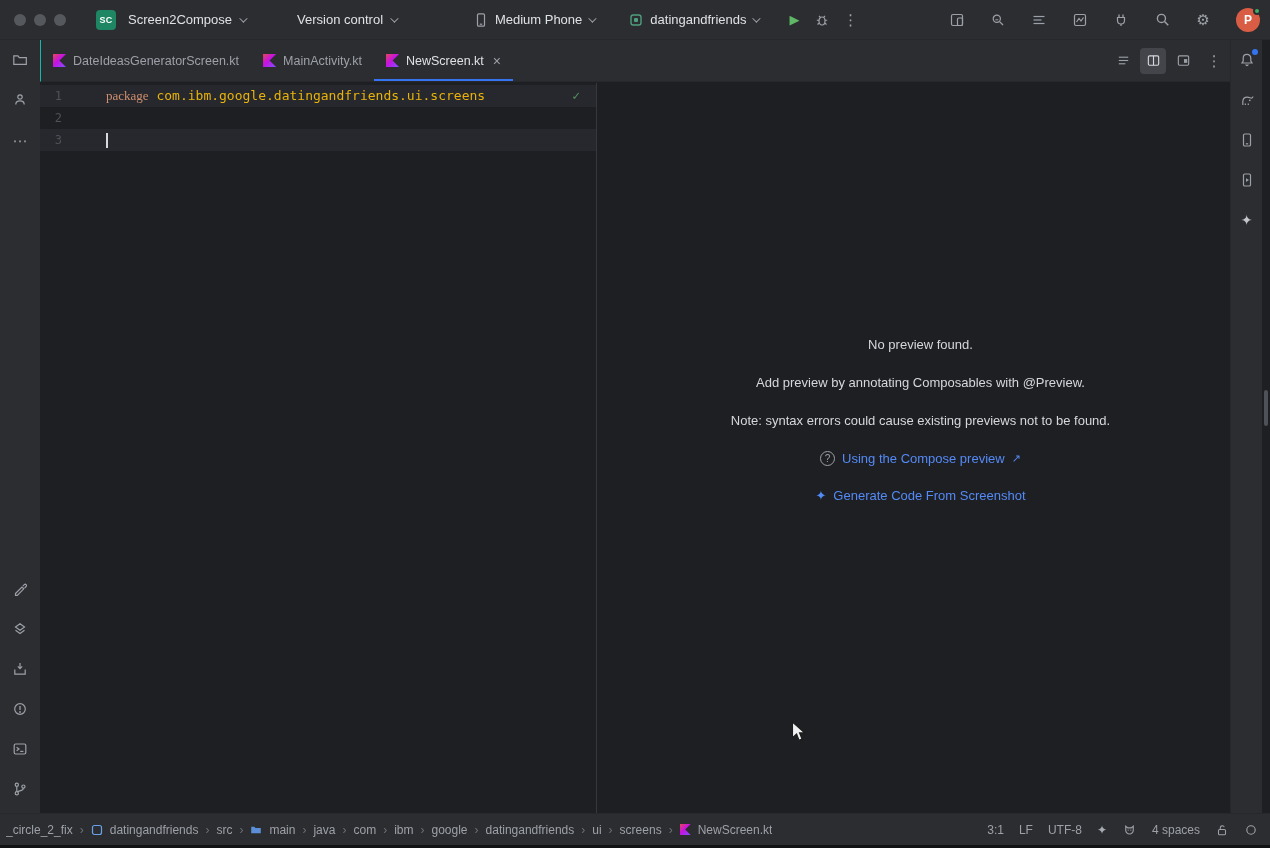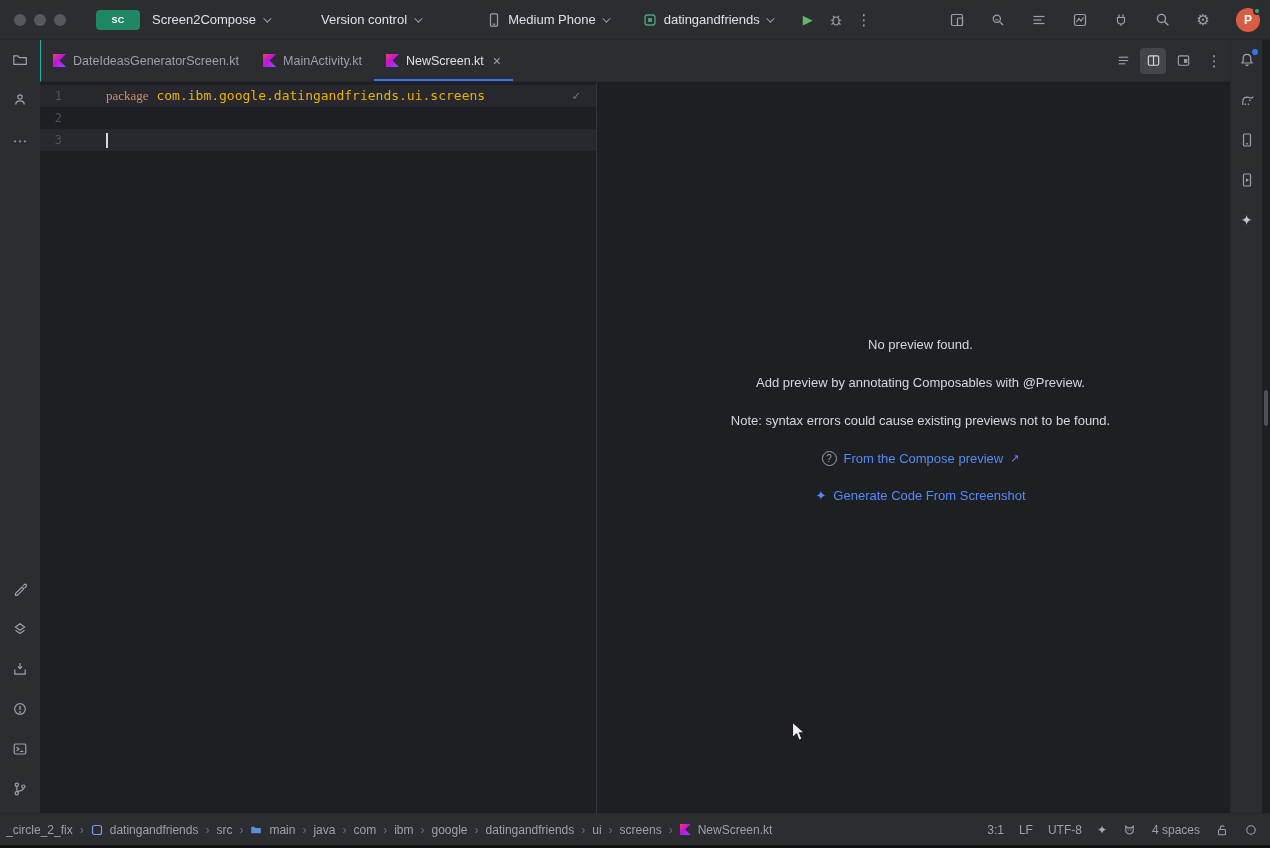--- a/index.html
+++ b/index.html
@@ -5,21 +5,21 @@
   * { box-sizing: border-box; margin: 0; padding: 0; }
   html,body { background:#101113; }
   body { font-family: "Liberation Sans", sans-serif; }
   .window { position:relative; width:1270px; height:848px; background:#1e1f22; overflow:hidden; }
 
   
   .titlebar { position:absolute; top:0; left:0; right:0; height:40px; background:#2b2d30;
               display:flex; align-items:center; border-bottom:1px solid #26282b; color:#dfe1e5; }
   .traffic { display:flex; gap:8px; padding-left:14px; padding-right:6px; }
   .tl { width:12px; height:12px; border-radius:50%; background:#55585c; display:inline-block; }
-  .badge { width:44px; height:20px; border-radius:4px; background:#1e8662; margin-left:24px;
+  .badge { width:20px; height:20px; border-radius:4px; background:#1e8662; margin-left:24px;
            display:flex; align-items:center; justify-content:center; }
   .badge span { font-size:9px; font-weight:bold; color:#fff; letter-spacing:.2px; }
   .menu { display:flex; align-items:center; gap:7px; padding:4px 8px; border-radius:4px; font-size:13px; cursor:default; }
   .dd-caret { width:6px; height:6px; border-right:1.4px solid #9da0a8; border-bottom:1.4px solid #9da0a8;
               transform:rotate(45deg) translateY(-2px); display:inline-block; }
   .flex1 { flex:1; }
   .tb-group { display:flex; align-items:center; gap:6px; font-size:13px; padding:4px 6px; border-radius:4px; }
   .icon-btn { width:28px; height:28px; display:flex; align-items:center; justify-content:center;
               border-radius:4px; color:#9da0a8; }
   .play-glyph { color:#5fb865; font-size:13px; line-height:1; }
@@ -364,21 +364,21 @@
 
   <div class="preview-pane">
     <div class="preview-content">
       <div class="pv-line">No preview found.</div>
       <div class="pv-line">Add preview by annotating Composables with @Preview.</div>
       <div class="pv-line">Note: syntax errors could cause existing previews not to be found.</div>
       <div class="pv-link-row">
         <span class="q-icon">
             <span>?</span>
           </span>
-        <a class="pv-link">From the Compose preview</a>
+        <a class="pv-link">Using the Compose preview</a>
         <span class="ext">↗</span>
       </div>
       <div class="pv-link-row">
         <span class="spark">✦</span>
         <a class="pv-link">Generate Code From Screenshot</a>
       </div>
     </div>
   </div>
 
   <div class="statusbar">

